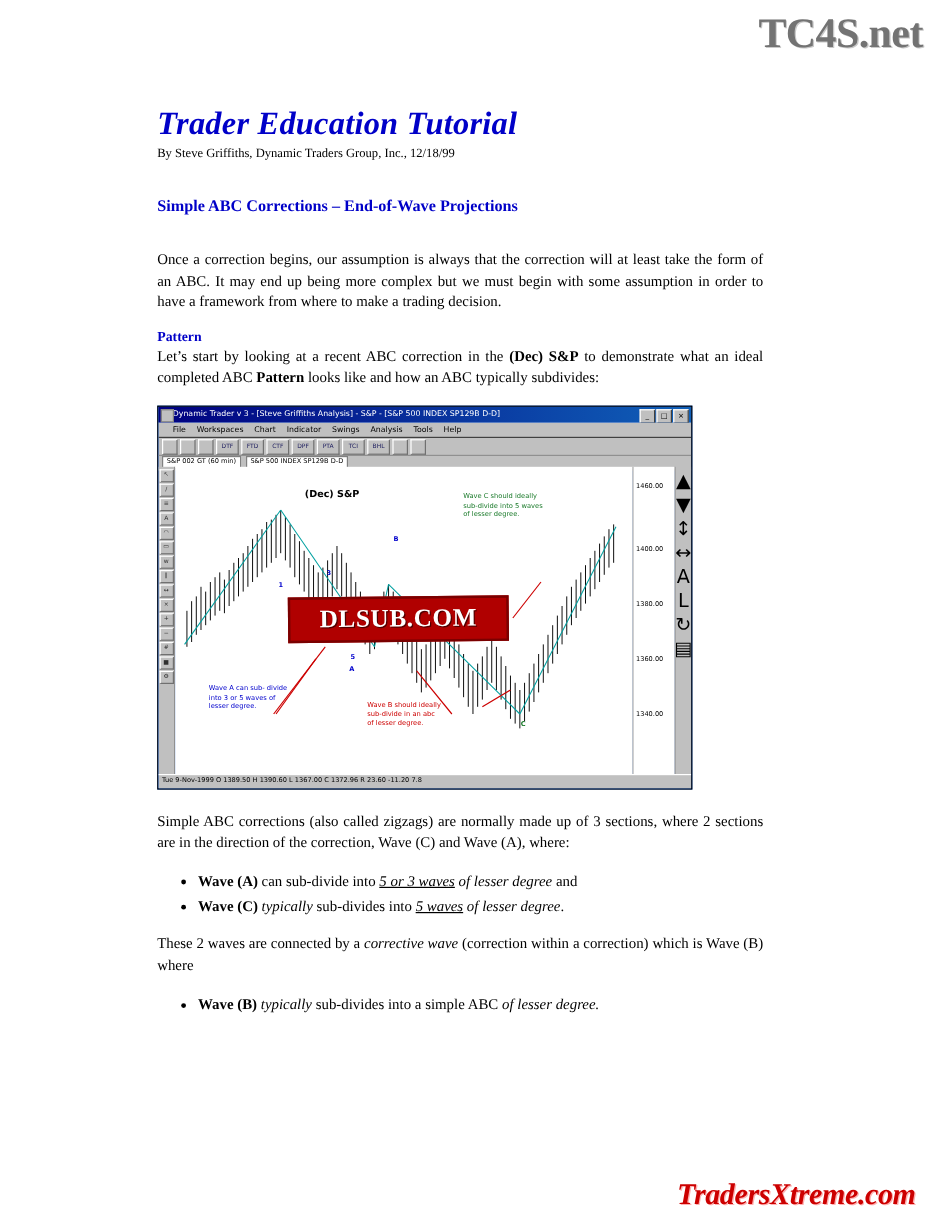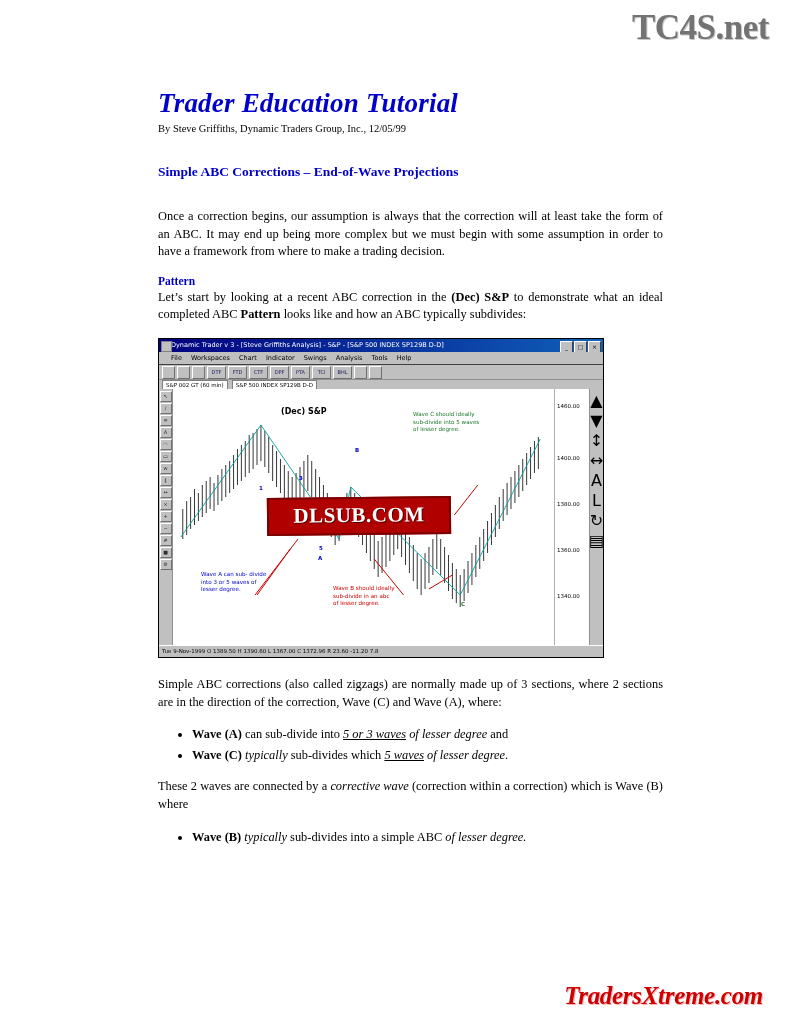--- a/index.html
+++ b/index.html
@@ -25,21 +25,21 @@
     font-weight: bold;
     font-size: 35px;
     color: #737373;
     letter-spacing: -0.5px;
     text-shadow: 1px 1px 0 #c9c9c9;
   }
 
   
   .page {
     position: absolute;
-    left: 158px;
+    left: 131px;
     top: 88px;
     width: 505px;
   }
 
   .doc-title {
     font-family: "Liberation Serif", serif;
     font-style: italic;
     font-weight: bold;
     font-size: 27px;
     color: #0000c8;
@@ -304,21 +304,21 @@
   }
 </style>
 </head>
 <body>
 
 <div class="top-brand">TC4S.net</div>
 
 <div class="page">
 
   <h1 class="doc-title">Trader Education Tutorial</h1>
-  <div class="byline">By Steve Griffiths, Dynamic Traders Group, Inc., 12/05/99</div>
+  <div class="byline">By Steve Griffiths, Dynamic Traders Group, Inc., 12/18/99</div>
 
   <h2 class="section-head">Simple ABC Corrections – End-of-Wave Projections</h2>
 
   <p class="body">Once a correction begins, our assumption is always that the correction will at least take the form of an ABC. It may end up being more complex but we must begin with some assumption in order to have a framework from where to make a trading decision.</p>
 
   <div class="sub-head">Pattern</div>
 
   <p class="body"><span>Let’s start by looking at a recent ABC correction in the </span><span class="b">(Dec) S&amp;P</span><span> to demonstrate what an ideal completed ABC </span><span class="b">Pattern</span><span> looks like and how an ABC typically subdivides:</span></p>
 
   <div class="figure">
@@ -455,21 +455,21 @@
       </div>
     </div>
 
     <div class="statusbar">Tue 9-Nov-1999    O 1389.50    H 1390.60    L 1367.00    C 1372.96    R 23.60    -11.20        7.8</div>
   </div>
 
   <p class="body">Simple ABC corrections (also called zigzags) are normally made up of 3 sections, where 2 sections are in the direction of the correction, Wave (C) and Wave (A), where:</p>
 
   <ul class="bullets">
     <li><span class="b">Wave (A)</span><span> can sub-divide into </span><span class="u i">5 or 3 waves</span><span class="i"> of lesser degree</span><span> and</span></li>
-    <li><span class="b">Wave (C)</span><span class="i"> typically</span><span> sub-divides which </span><span class="u i">5 waves</span><span class="i"> of lesser degree</span><span>.</span></li>
+    <li><span class="b">Wave (C)</span><span class="i"> typically</span><span> sub-divides into </span><span class="u i">5 waves</span><span class="i"> of lesser degree</span><span>.</span></li>
   </ul>
 
   <p class="body"><span>These 2 waves are connected by a </span><span class="i">corrective wave</span><span> (correction within a correction) which is Wave (B) where</span></p>
 
   <ul class="bullets">
     <li><span class="b">Wave (B)</span><span class="i"> typically</span><span> sub-divides into a simple ABC </span><span class="i">of lesser degree.</span></li>
   </ul>
 
 </div>
 

